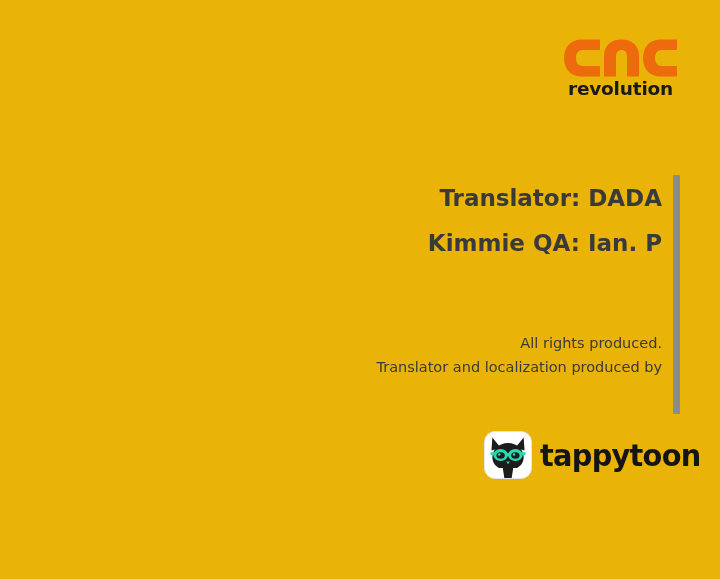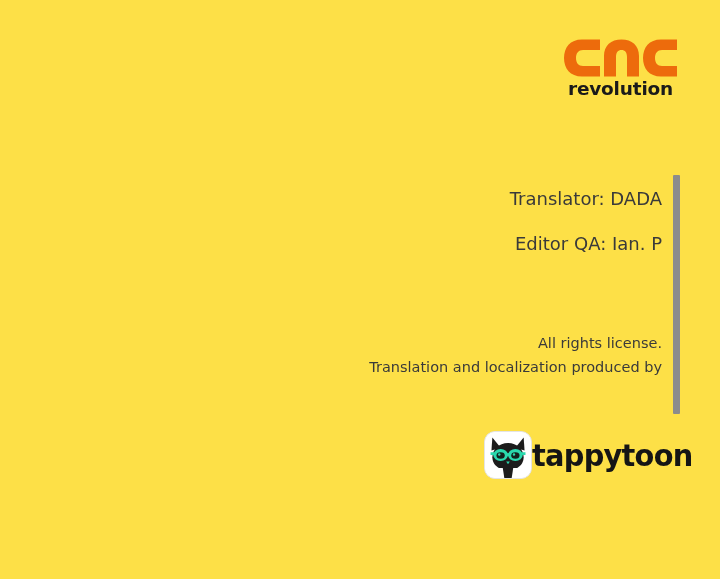--- a/index.html
+++ b/index.html
@@ -12,21 +12,21 @@
     height: 579px;
     position: relative;
     overflow: hidden;
     font-family: "Liberation Sans", sans-serif;
     color: #333333;
   }
 
   .page {
     position: absolute;
     inset: 0;
-    background: #fde047;
+    background: #eab308;
   }
 
   
   .cnc-logo {
     position: absolute;
     left: 563px;
     top: 38px;
     width: 115px;
     height: 65px;
     text-align: center;
@@ -50,22 +50,22 @@
   
   .credits {
     position: absolute;
     left: 300px;
     top: 176px;
     width: 362px;
     text-align: right;
   }
   .credit-line {
     font-family: "DejaVu Sans", sans-serif;
-    font-size: 18px;
-    font-weight: 400;
+    font-size: 23px;
+    font-weight: 700;
     line-height: 45px;
     color: #3a3a3a;
     white-space: nowrap;
     text-align: right;
   }
 
   
   .rights {
     position: absolute;
     left: 300px;
@@ -83,21 +83,21 @@
   }
 
   
   .tappytoon {
     position: absolute;
     left: 484px;
     top: 430px;
     height: 50px;
     display: flex;
     align-items: center;
-    gap: 0;
+    gap: 8px;
   }
   .tappytoon-icon {
     width: 46px;
     height: 46px;
     border-radius: 11px;
     background: #ffffff;
     border: 1px solid #e4e4e4;
     display: block;
   }
   .tappytoon-word {
@@ -142,26 +142,26 @@
 
       <path fill="#ED6B0C" d="M82 76 L82 35 C82 14 96 2 117 2 C138 2 152 14 152 35 L152 76 L128 76 L128 37 C128 28 124 23 117 23 C110 23 106 28 106 37 L106 76 Z"></path>
 
       <path fill="#ED6B0C" d="M196 2 C172 2 160 18 160 39 C160 60 172 76 196 76 L228 76 L228 55 L198 55 C189 55 184 49 184 39 C184 29 189 23 198 23 L228 23 L228 2 Z"></path>
     </svg>
     <span class="cnc-word">revolution</span>
   </div>
 
   <div class="credits">
     <div class="credit-line">Translator: DADA</div>
-    <div class="credit-line">Editor QA: Ian. P</div>
+    <div class="credit-line">Kimmie QA: Ian. P</div>
   </div>
 
   <div class="rights">
-    <div class="rights-line">All rights license.</div>
-    <div class="rights-line">Translation and localization produced by</div>
+    <div class="rights-line">All rights produced.</div>
+    <div class="rights-line">Translator and localization produced by</div>
   </div>
 
   <div class="tappytoon">
     <svg class="tappytoon-icon" viewBox="0 0 100 100" aria-hidden="true">
       <rect x="0" y="0" width="100" height="100" rx="22" fill="#ffffff"></rect>
 
       <path fill="#1c1c1c" d="M16 12 L34 34 L14 40 Z"></path>
       <path fill="#1c1c1c" d="M84 12 L66 34 L86 40 Z"></path>
 
       <path fill="#1c1c1c" d="M50 24 C70 24 84 38 84 55 C84 66 78 74 70 78 L30 78 C22 74 16 66 16 55 C16 38 30 24 50 24 Z"></path>

